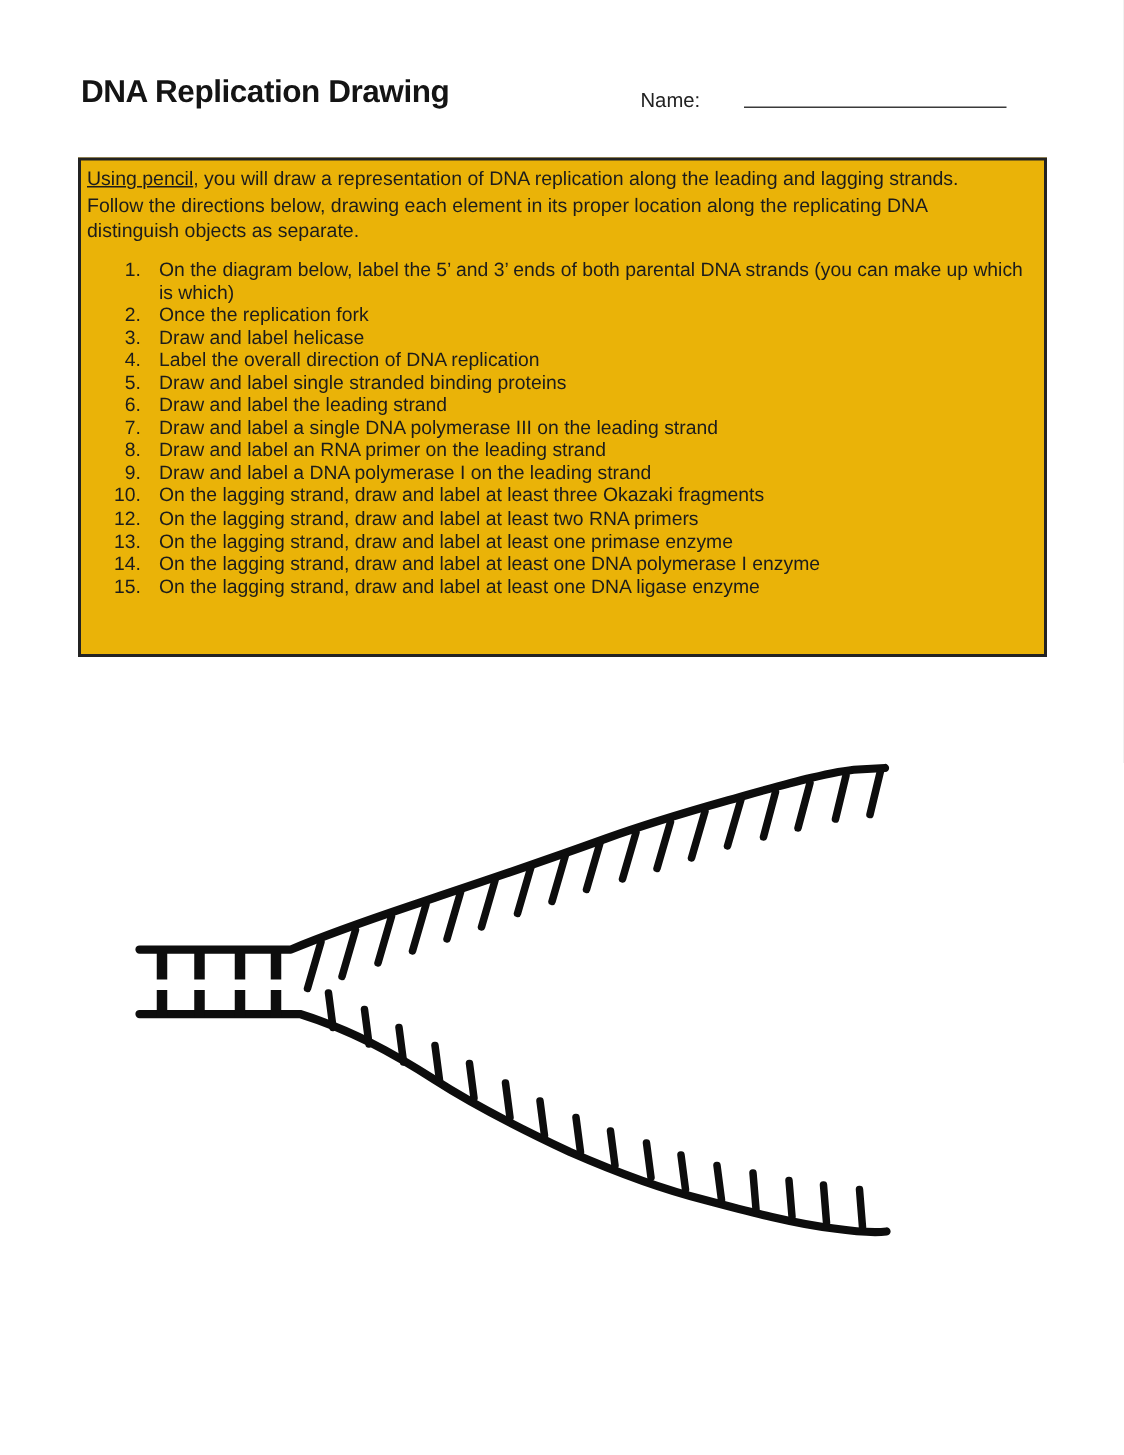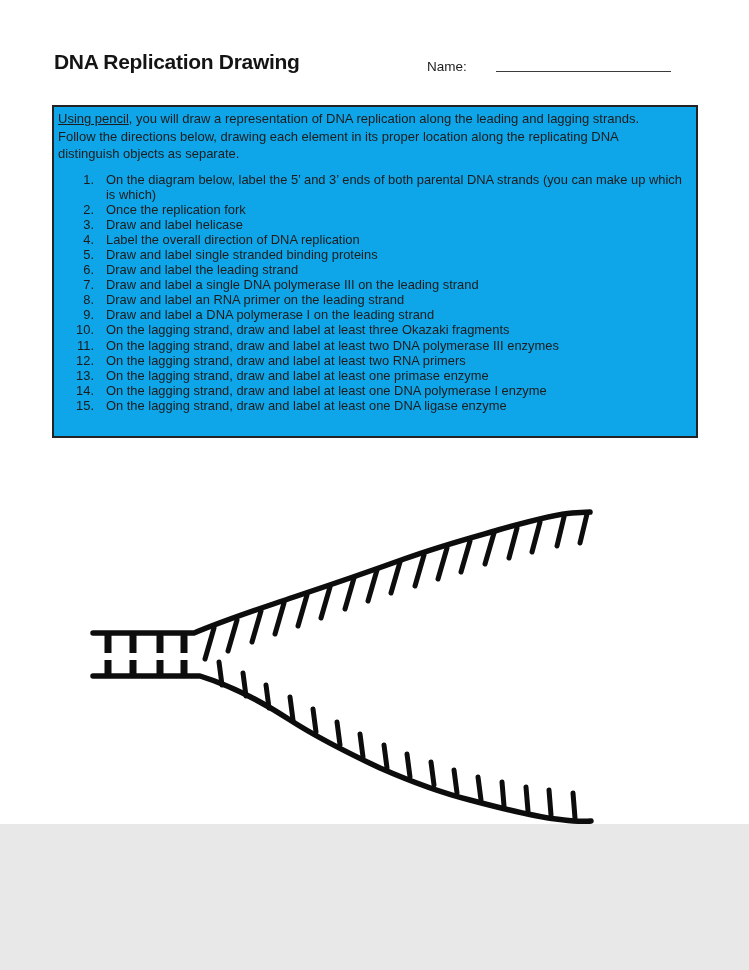--- a/index.html
+++ b/index.html
@@ -1,36 +1,36 @@
 <!DOCTYPE html>
 <html><head>
 <meta charset="utf-8">
 <style>
   * { margin:0; padding:0; box-sizing:border-box; }
   html,body { background:#e8e8e8; }
   .page {
-    position:relative; width:749px; height:824px; background:#ffffff;
+    position:relative; width:749px; height:970px; background:#ffffff;
     font-family:"Liberation Sans", sans-serif; color:#1b1b1b; overflow:hidden;
     margin:0 auto;
   }
   .title {
     position:absolute; left:54px; top:50px;
     font-size:21px; font-weight:bold; letter-spacing:-0.3px; color:#141414;
     white-space:nowrap;
   }
   .name-label {
     position:absolute; left:427px; top:59px; font-size:13.5px; color:#222;
   }
   .name-blank {
     position:absolute; left:496px; top:54px; width:175px; height:18px;
     border-bottom:1.4px solid #3a3a3a;
   }
   .instructions-box {
     position:absolute; left:52px; top:105px; width:646px; height:333px;
-    border:2px solid #232323; background:#0ea5e9; padding:3px 4px;
+    border:2px solid #232323; background:#eab308; padding:3px 4px;
   }
   .intro { font-size:13px; line-height:17.5px; color:#1c1c1c; }
   .intro .line { white-space:nowrap; }
   .uline { text-decoration:underline; }
   ol.steps { list-style:none; margin-top:9px; font-size:12.9px; line-height:15.1px; color:#1c1c1c; }
   ol.steps li { display:flex; align-items:flex-start; }
   ol.steps .num { flex:0 0 36px; text-align:right; }
   ol.steps .txt { flex:1 1 auto; padding-left:12px; padding-right:4px; }
   .diagram-svg { position:absolute; left:85px; top:492px; }
   .stroke { fill:none; stroke:#0d0d0d; }
@@ -87,24 +87,20 @@
         </li>
       <li>
           <span class="num">9.</span>
           <span class="txt">Draw and label a DNA polymerase I on the leading strand</span>
         </li>
       <li>
           <span class="num">10.</span>
           <span class="txt">On the lagging strand, draw and label at least three Okazaki fragments</span>
         </li>
       <li>
-          <span class="num">11.</span>
-          <span class="txt">On the lagging strand, draw and label at least two DNA polymerase III enzymes</span>
-        </li>
-      <li>
           <span class="num">12.</span>
           <span class="txt">On the lagging strand, draw and label at least two RNA primers</span>
         </li>
       <li>
           <span class="num">13.</span>
           <span class="txt">On the lagging strand, draw and label at least one primase enzyme</span>
         </li>
       <li>
           <span class="num">14.</span>
           <span class="txt">On the lagging strand, draw and label at least one DNA polymerase I enzyme</span>

